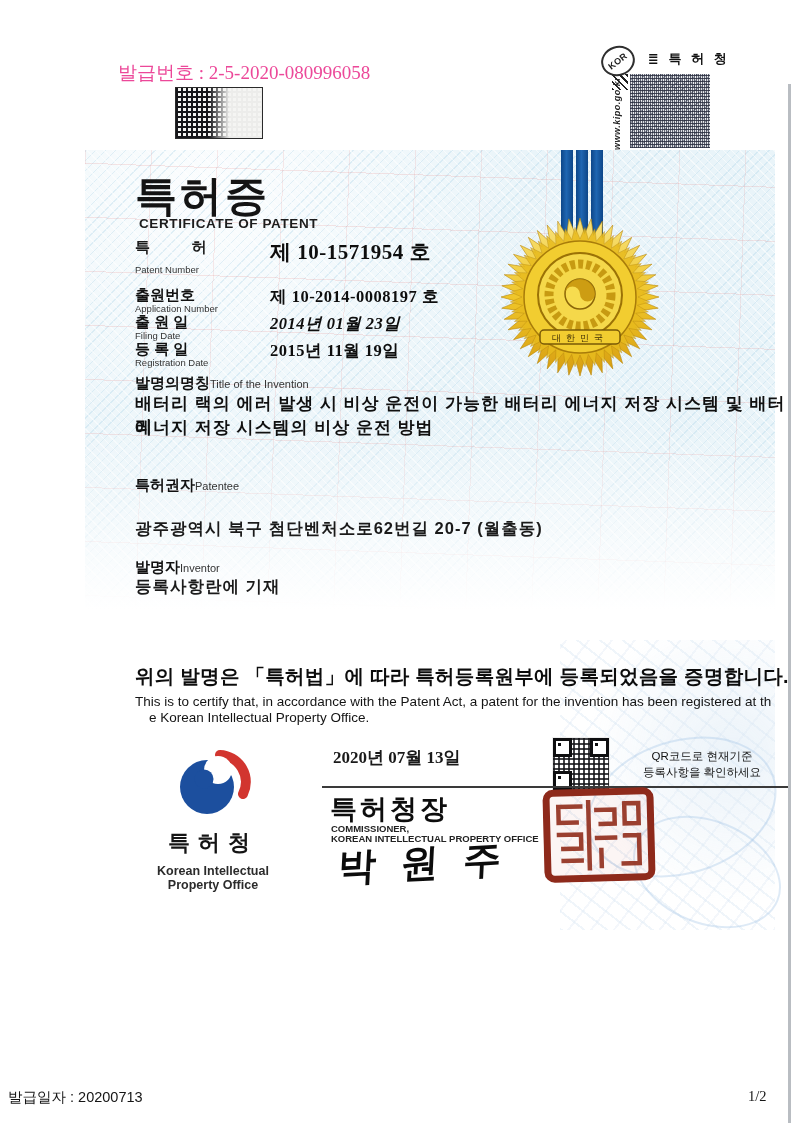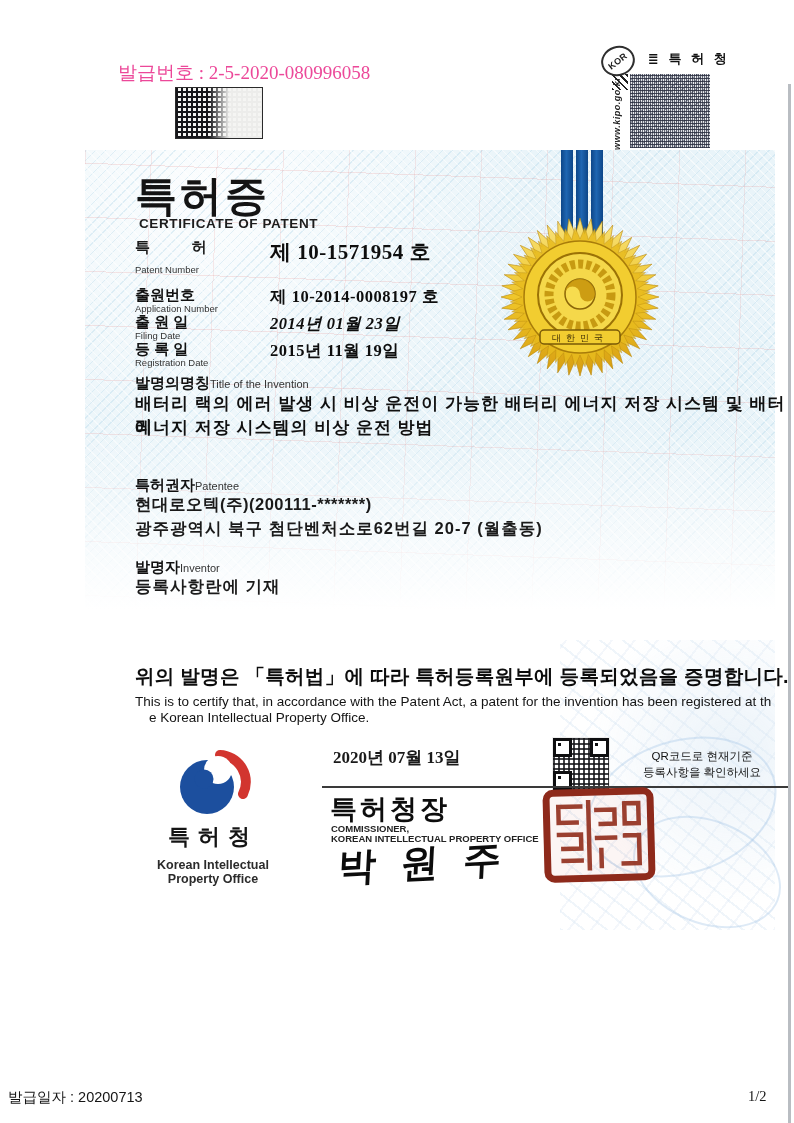--- a/index.html
+++ b/index.html
@@ -147,21 +147,20 @@
 
   <div class="abs" style="left:135px;top:374px;">
     <span class="lbl-ko">발명의명칭</span><span style="font-size:11px;color:#333;">Title of the Invention</span>
   </div>
   <div class="abs" style="left:135px;top:392px;font-size:17px;font-weight:600;letter-spacing:1px;color:#101010;">배터리 랙의 에러 발생 시 비상 운전이 가능한 배터리 에너지 저장 시스템 및 배터리</div>
   <div class="abs" style="left:135px;top:416px;font-size:17px;font-weight:600;letter-spacing:1px;color:#101010;">에너지 저장 시스템의 비상 운전 방법</div>
 
   <div class="abs" style="left:135px;top:476px;">
     <span class="lbl-ko">특허권자</span><span style="font-size:11px;color:#333;">Patentee</span>
   </div>
-  <div class="abs" style="left:135px;top:494px;font-size:16.5px;font-weight:600;letter-spacing:.5px;">현대로오텍(주)(200111-*******)</div>
   <div class="abs" style="left:135px;top:518px;font-size:16.5px;font-weight:600;letter-spacing:1px;">광주광역시 북구 첨단벤처소로62번길 20-7 (월출동)</div>
 
   <div class="abs" style="left:135px;top:558px;">
     <span class="lbl-ko">발명자</span><span style="font-size:11px;color:#333;">Inventor</span>
   </div>
   <div class="abs" style="left:135px;top:576px;font-size:16.5px;font-weight:700;letter-spacing:1px;">등록사항란에 기재</div>
 
   <div class="abs" style="left:135px;top:694px;font-size:13.5px;color:#141414;">This is to certify that, in accordance with the Patent Act, a patent for the invention has been registered at th</div>
   <div class="abs" style="left:135px;top:663px;font-size:19.5px;font-weight:800;letter-spacing:.3px;color:#0c0c0c;">위의 발명은 「특허법」에 따라 특허등록원부에 등록되었음을 증명합니다.</div>
   <div class="abs" style="left:135px;top:710px;font-size:13.5px;color:#141414;margin-left:14px;">e Korean Intellectual Property Office.</div>
@@ -192,21 +191,21 @@
     </g>
   </svg>
 
   <div class="abs" style="left:148px;top:748px;width:130px;text-align:center;">
     <svg width="92" height="70" viewBox="0 0 92 70">
       <path d="M53 7 A 27 27 0 0 1 76 46" fill="none" stroke="#d2352f" stroke-width="10" stroke-linecap="round"></path>
       <circle cx="40" cy="39" r="27" fill="#1c4f9e"></circle>
       <circle cx="51" cy="22" r="14" fill="#ffffff"></circle>
       <circle cx="37" cy="31" r="9.5" fill="#1c4f9e"></circle>
     </svg>
-    <div style="font-size:22px;font-weight:800;letter-spacing:8px;color:#141414;">특허청</div>
+    <div style="font-size:22px;font-weight:800;letter-spacing:8px;margin-top:6px;color:#141414;">특허청</div>
     <div style="font-size:12.5px;font-weight:700;margin-top:6px;color:#2b2b2b;">Korean Intellectual</div>
     <div style="font-size:12.5px;font-weight:700;color:#2b2b2b;">Property Office</div>
   </div>
 
   <div class="abs" style="left:8px;top:1088px;font-size:14.5px;color:#151515;">발급일자 : 20200713</div>
   <div class="abs" style="left:748px;top:1088px;font-family:'Liberation Serif','DejaVu Serif',serif;font-size:14.5px;color:#151515;">1/2</div>
 
   <div id="scan-edge" class="abs"></div>
 </div>
 

